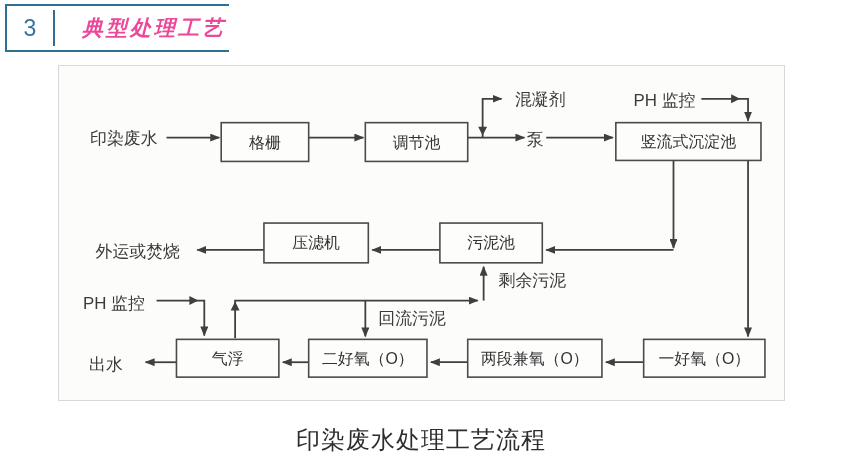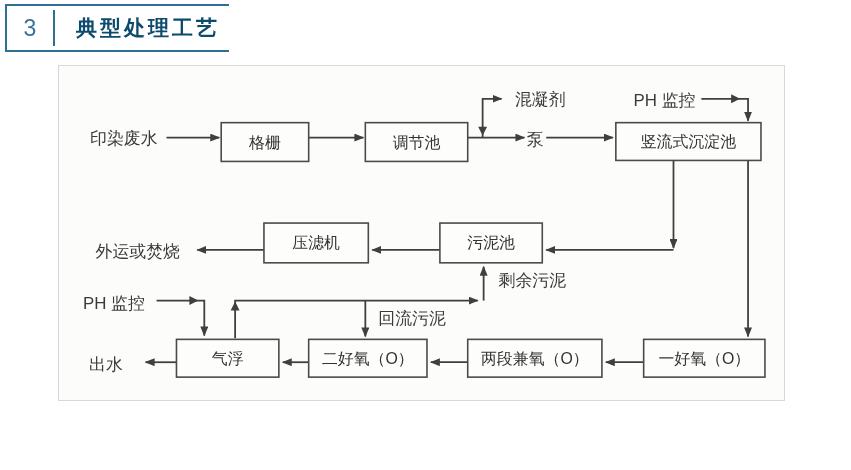--- a/index.html
+++ b/index.html
@@ -15,22 +15,22 @@
     position:absolute;left:5px;top:4px;width:222px;height:44px;
     border-top:2px solid #2f6f93;border-bottom:2px solid #2f6f93;border-left:2px solid #2f6f93;
     display:flex;align-items:stretch;background:#ffffff;
   }
   .sec-num{
     width:46px;display:flex;align-items:center;justify-content:center;
     font-size:23px;color:#35749c;
   }
   .sec-divider{width:2px;background:#2f6f93;margin:4px 0;}
   .sec-title{
-    flex:1;display:flex;align-items:center;padding-left:21px;
-    font-size:21px;font-weight:bold;color:#0c4a6e;letter-spacing:3px;white-space:nowrap;
+    flex:1;display:flex;align-items:center;padding-left:27px;
+    font-size:21px;font-weight:bold;color:#ec4899;letter-spacing:3px;white-space:nowrap;font-style:italic;
   }
 
   
   .figure{
     position:absolute;left:58px;top:65px;width:727px;height:336px;
     border:1px solid #d8d8d6;background:#fcfcfb;box-sizing:border-box;
   }
   .figure svg{display:block;width:100%;height:100%;}
 
   .caption{
@@ -120,14 +120,15 @@
         <text x="478" y="79" text-anchor="middle" font-size="17" fill="#3a3a3a">泵</text>
         <text x="608" y="40" text-anchor="middle" font-size="17" fill="#3a3a3a">PH 监控</text>
         <text x="78" y="192" text-anchor="middle" font-size="17" fill="#3a3a3a">外运或焚烧</text>
         <text x="475" y="221" text-anchor="middle" font-size="17" fill="#3a3a3a">剩余污泥</text>
         <text x="54" y="244" text-anchor="middle" font-size="17" fill="#3a3a3a">PH 监控</text>
         <text x="354" y="260" text-anchor="middle" font-size="17" fill="#3a3a3a">回流污泥</text>
         <text x="46" y="306" text-anchor="middle" font-size="17" fill="#3a3a3a">出水</text>
       </svg>
   </div>
 
+  <div class="caption">印染废水处理工艺流程</div>
 
 </div>
 
 </body></html>

